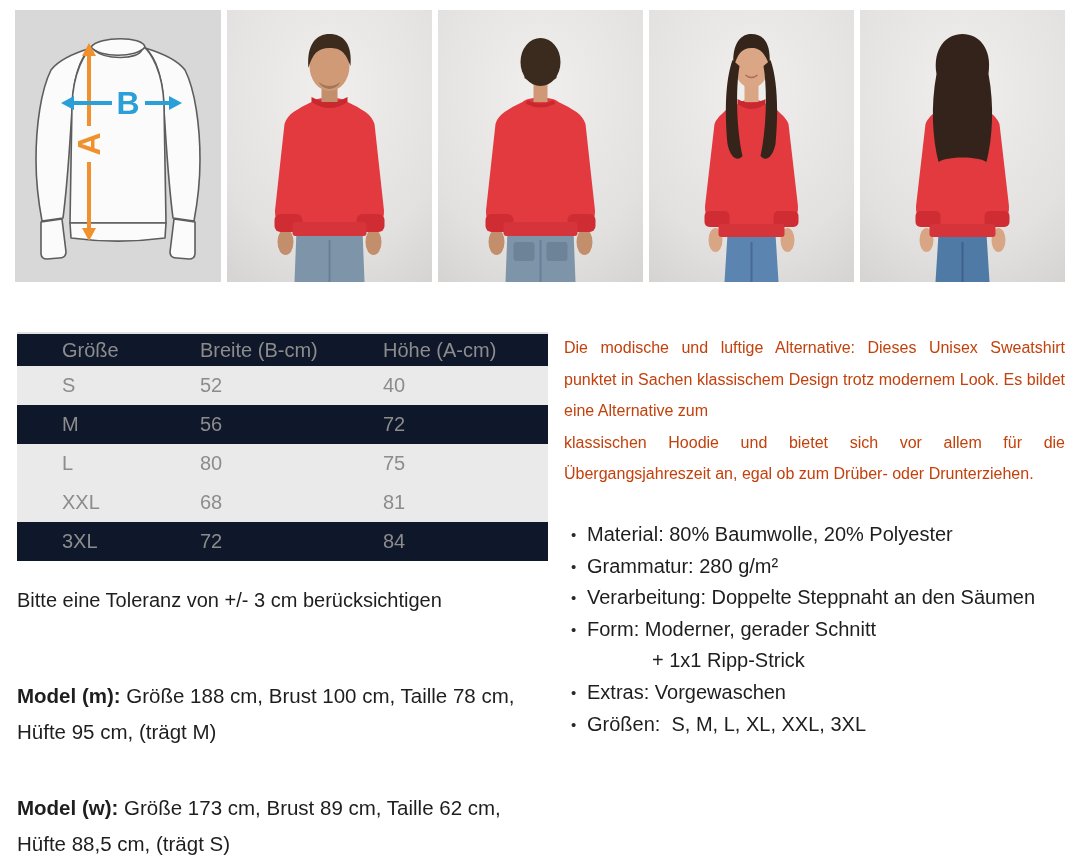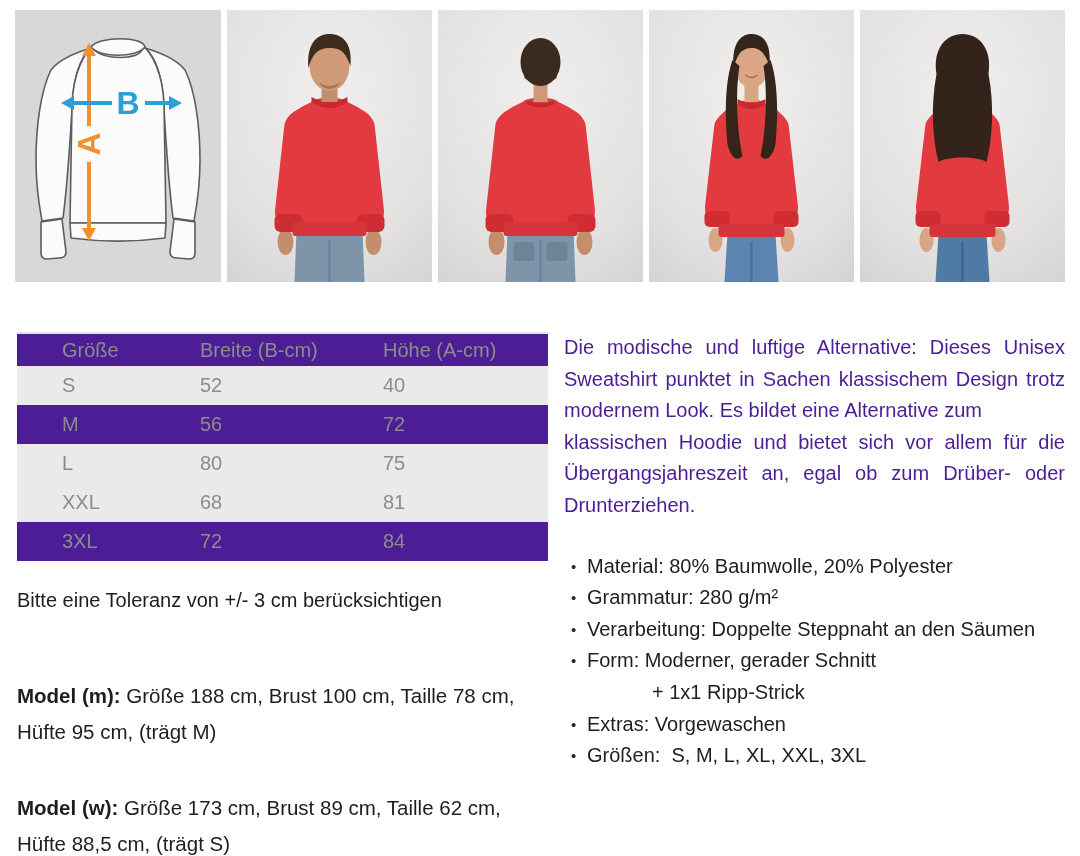--- a/index.html
+++ b/index.html
@@ -14,30 +14,30 @@
   
   .content{position:absolute;top:332px;left:17px;width:1048px;display:flex;}
   .col-left{width:531px;flex:none;}
   .col-right{width:501px;margin-left:16px;flex:none;}
   
   table.sizes{width:531px;border-collapse:collapse;table-layout:fixed;border-top:2px solid #e2e2e2;}
   table.sizes th{height:32px;font-weight:400;}
   table.sizes td{height:39px;}
   table.sizes th,table.sizes td{font-size:20px;color:#8c8c8c;text-align:left;padding:0;}
   table.sizes th:first-child,table.sizes td:first-child{padding-left:45px;}
-  tr.row-light td,tr.head-row th{background:#4c1d95;}
+  tr.row-light td,tr.head-row th{background:#0f172a;}
   tr.row-dark td{background:#eaeaea;}
   
   .note{margin-top:28px;font-size:20px;color:#1e1e1e;}
   .model{font-size:20.5px;line-height:36px;color:#1e1e1e;width:520px;}
   .model b{font-weight:bold;}
   .model-m{margin-top:66px;}
   .model-w{margin-top:40px;}
   
-  .desc-block{font-size:20px;line-height:31.6px;text-align:justify;color:#4c1d95;}
+  .desc-block{font-size:16px;line-height:31.6px;text-align:justify;color:#c2410c;}
   .features{margin-top:29px;}
   .feature{display:flex;font-size:20px;line-height:31.6px;color:#1e1e1e;}
   .bullet{flex:none;width:16px;margin-left:7px;font-size:15px;line-height:31.6px;color:#2a2a2a;}
   .ftext{flex:1;}
   .fextra{padding-left:88px;font-size:20px;line-height:31.6px;color:#1e1e1e;}
 </style>
 </head>
 <body>
 
 <div class="page">

